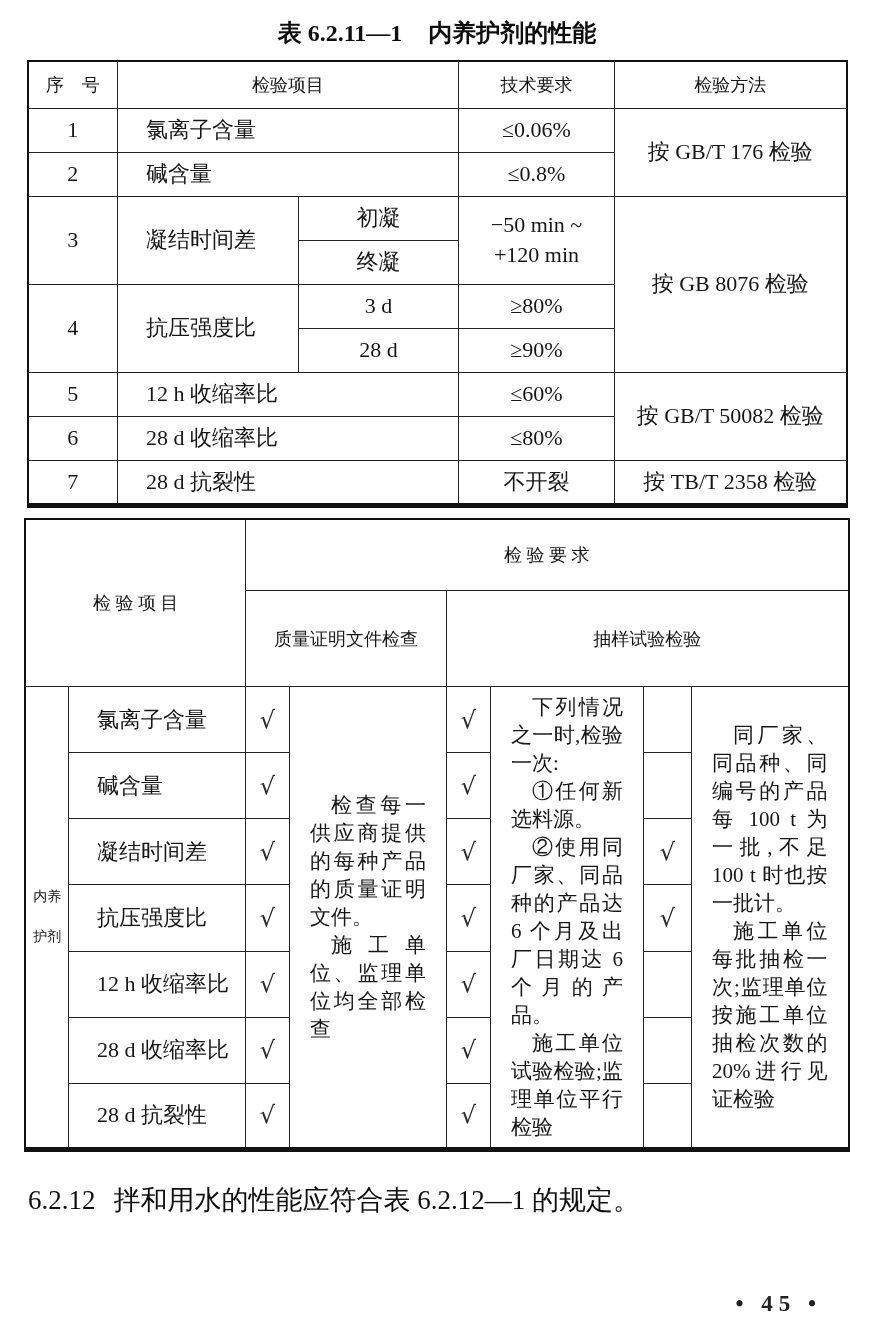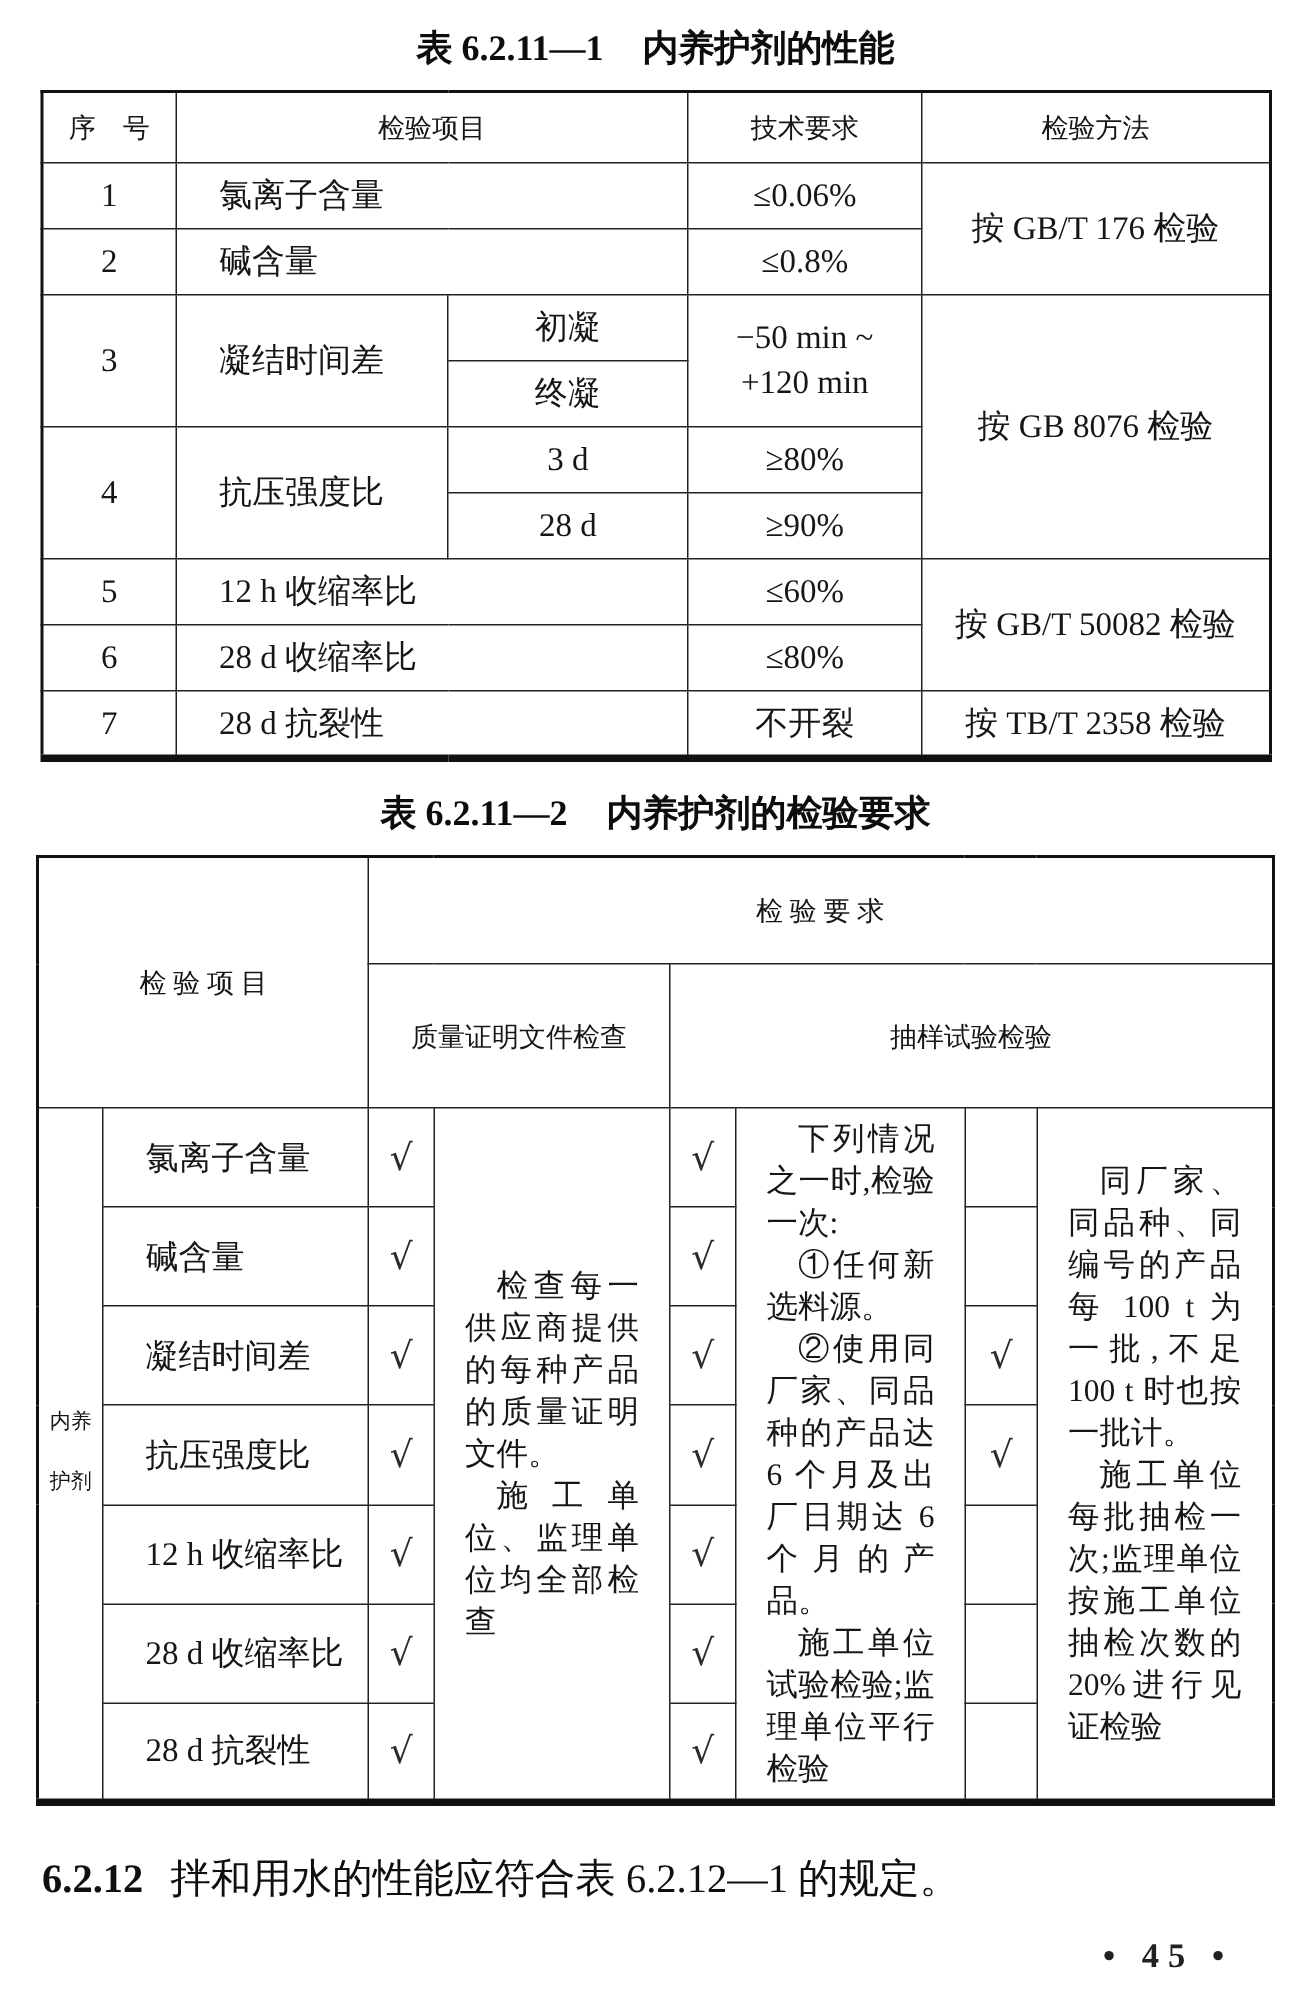--- a/index.html
+++ b/index.html
@@ -29,21 +29,21 @@
   .vert-inner{ width:34px; margin:0 auto; text-align:center; word-break:break-all; }
   .req2{ line-height:30px; }
   .intro{
     width:818px; margin:24px auto 0 auto; font-size:27px; line-height:42px;
     text-align:justify; text-indent:2em; color:#0f0f0f;
   }
   .caption2{ margin-top:18px; }
   .section{
     width:818px; margin:28px auto 0 auto; font-size:27px; line-height:40px; color:#0f0f0f;
   }
-  .section .num{ font-weight:bold; margin-right:18px; }
+  .section .num{ font-weight:normal; margin-right:18px; }
   .pagenum{
     position:absolute; right:52px; bottom:26px; font-size:23px; letter-spacing:6px; color:#222;font-weight:bold;
   }
 </style>
 </head>
 <body>
 
 <div class="page">
 
   <div class="caption">
@@ -113,23 +113,20 @@
     <tr style="height:45px">
       <td>7</td>
       <td class="item" colspan="2">28 d 抗裂性</td>
       <td>不开裂</td>
       <td>按 TB/T 2358 检验</td>
     </tr>
   </tbody>
     </table>
 
 
-  <div class="caption caption2">
-    <span>表 6.2.11—2</span><span class="gap">内养护剂的检验要求</span>
-  </div>
 
   <table class="tbl t2">
     <colgroup>
       <col style="width:43px">
         <col style="width:177px">
         <col style="width:44px">
         <col style="width:157px">
         <col style="width:44px">
         <col style="width:153px">
         <col style="width:48px">

